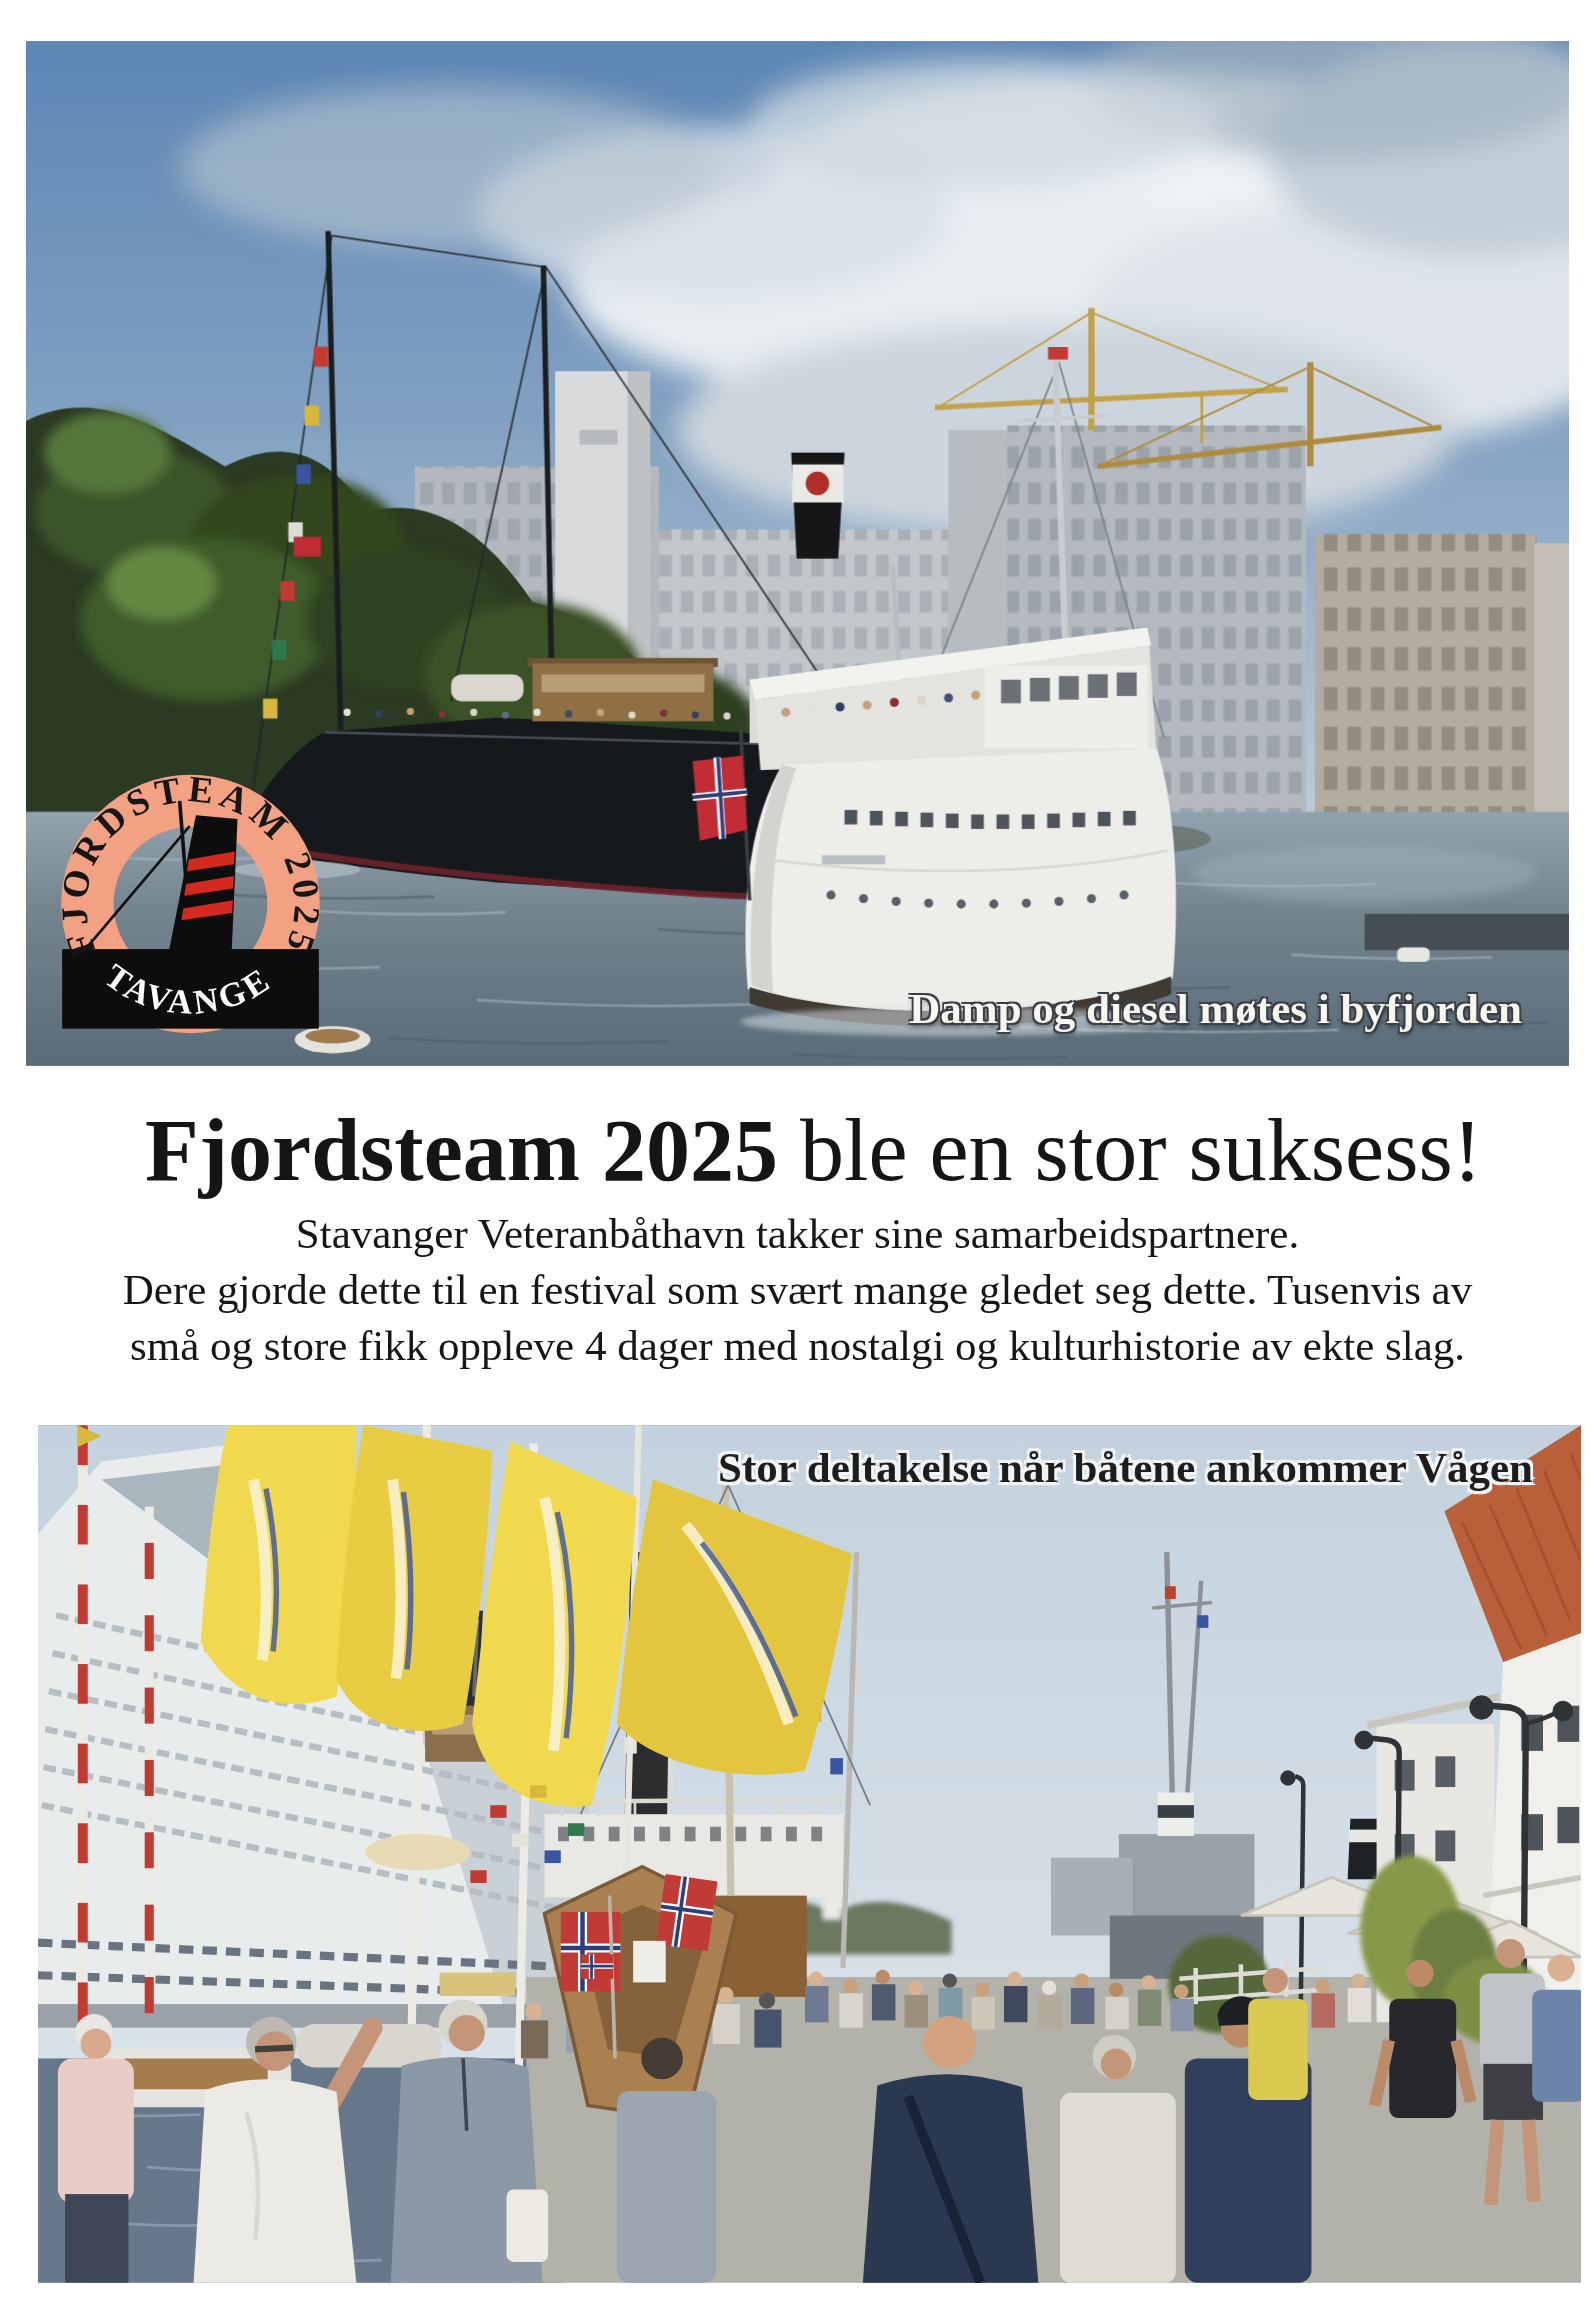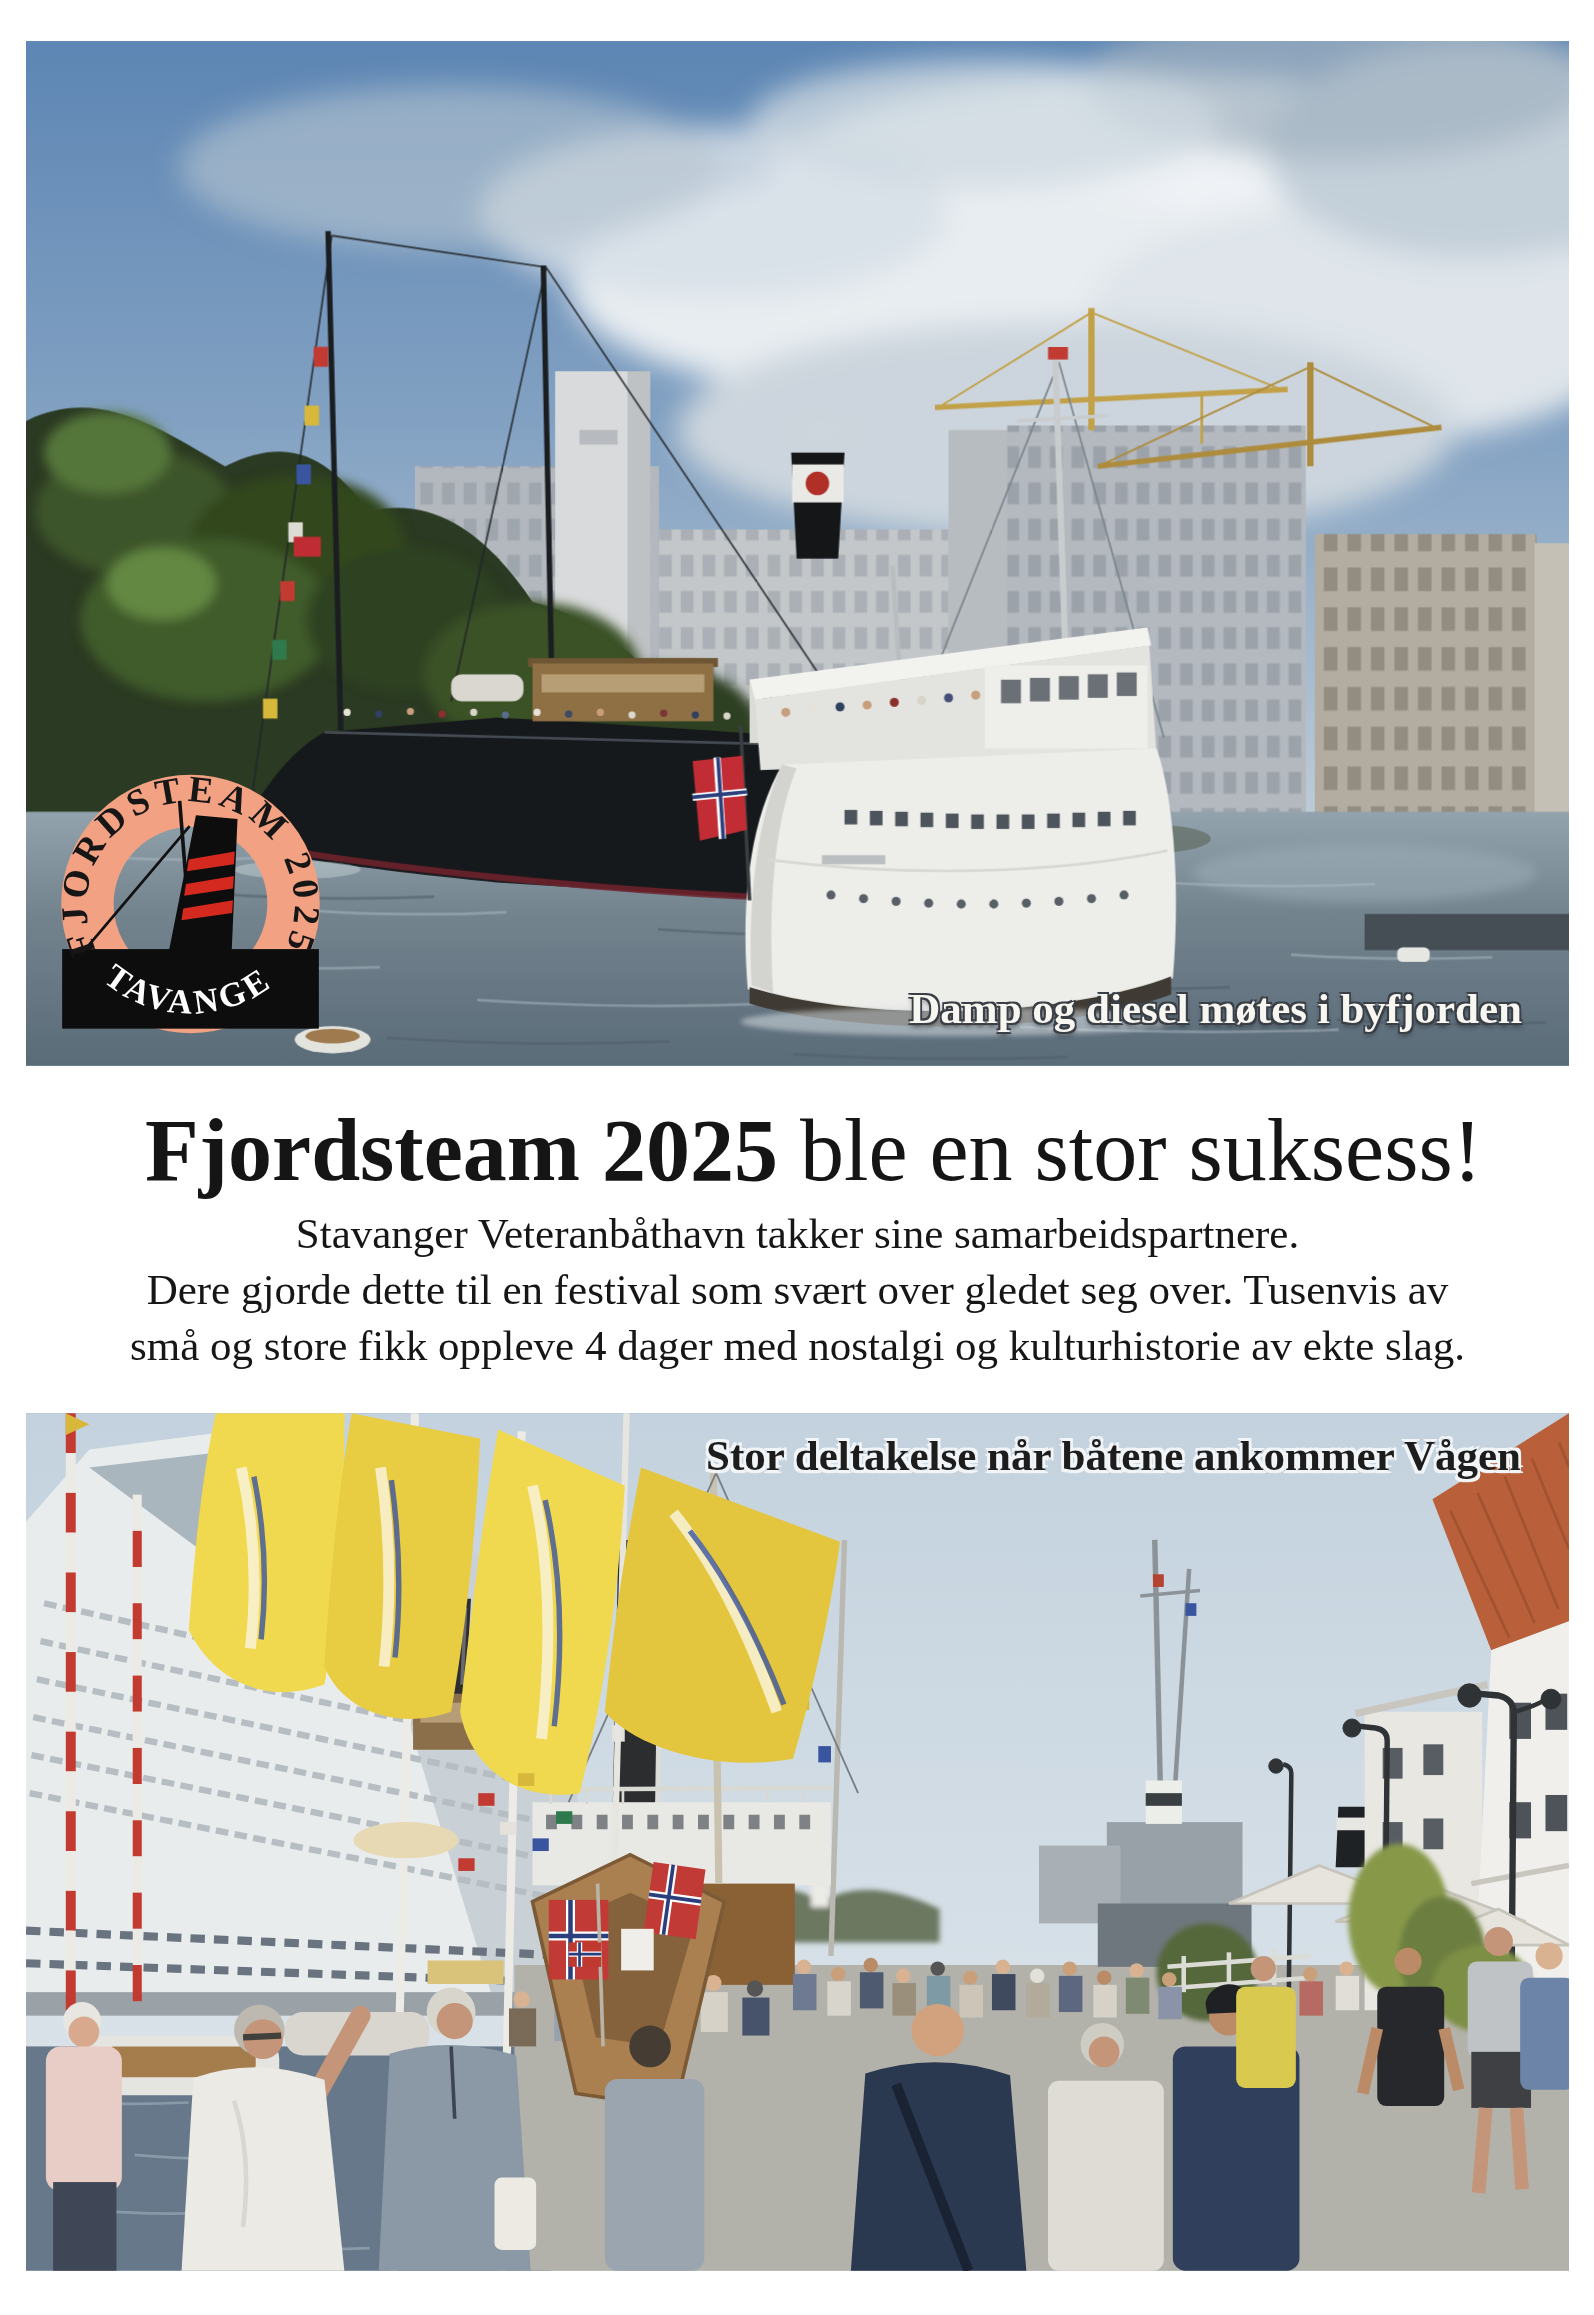--- a/index.html
+++ b/index.html
@@ -315,25 +315,25 @@
       </svg>
     </div>
 
     <figcaption class="caption caption1">Damp og diesel møtes i byfjorden</figcaption>
   </figure>
 
   <h1 class="headline" style="margin:16px;font-weight:normal"><span class="b">Fjordsteam 2025</span><span> ble en stor suksess!</span></h1>
 
   <div class="intro">
     <div>Stavanger Veteranbåthavn takker sine samarbeidspartnere.</div>
-    <div>Dere gjorde dette til en festival som svært over gledet seg over. Tusenvis av</div>
+    <div>Dere gjorde dette til en festival som svært mange gledet seg dette. Tusenvis av</div>
     <div>små og store fikk oppleve 4 dager med nostalgi og kulturhistorie av ekte slag.</div>
   </div>
 
-  <figure class="photo photo2" style="margin:0">
+  <figure class="photo photo2" style="margin:12px">
     <svg viewBox="0 0 1706 948">
       <defs>
         <linearGradient id="sky2" x1="0" y1="0" x2="0" y2="1">
           <stop offset="0" stop-color="#c3d2de"></stop>
             <stop offset=".7" stop-color="#d8e1e8"></stop>
             <stop offset="1" stop-color="#dee5e9"></stop>
         </linearGradient>
         <filter id="b6" x="-50%" y="-50%" width="200%" height="200%">
             <feGaussianBlur stdDeviation="6"></feGaussianBlur>
           </filter>

